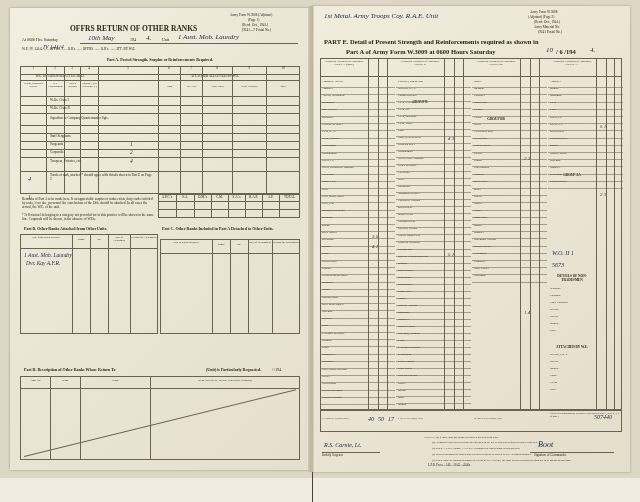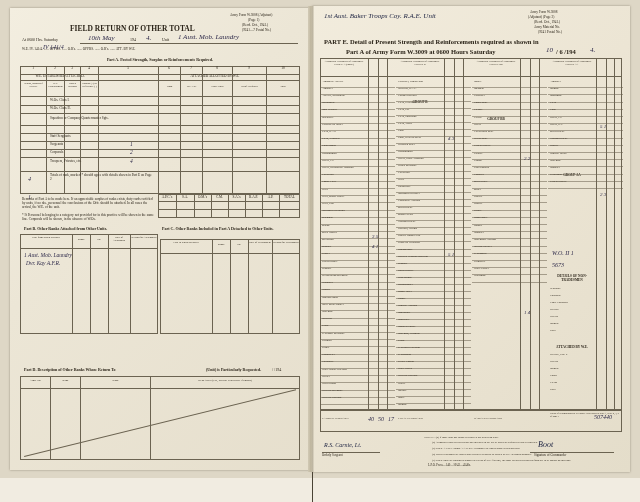--- a/index.html
+++ b/index.html
@@ -49,21 +49,21 @@
   .diag{position:absolute;background:#6b6351;height:0.6px;transform-origin:0 0;}
 </style>
 </head>
 <body>
 
 <div id="page">
   <div class="paper"></div>
 
   <div class="sheet sheetL">
 
-    <div class="t tt" style="left:60px;top:16px;">FIELD RETURN OF OTHER TOTAL</div>
+    <div class="t tt" style="left:60px;top:16px;">OFFRS RETURN OF OTHER RANKS</div>
 
     <div class="t ts" style="left:220px;top:6px;">Army Form W.3008 (Adjutant)</div>
     <div class="t ts" style="left:238px;top:11px;">(Page 1)</div>
     <div class="t ts" style="left:232px;top:16px;">(Revd. Oct., 1941.)</div>
     <div class="t ts" style="left:232px;top:21px;">(9241—7 Postal No.)</div>
 
     <div class="t tx" style="left:12px;top:30px;">At 0600 Hrs. Saturday</div>
     <div class="t hand" style="left:78px;top:26px;font-size:7px;">10th May</div>
     <div class="t tx" style="left:120px;top:30px;">194</div>
     <div class="t hand" style="left:136px;top:26px;font-size:7px;">4.</div>
@@ -203,21 +203,21 @@
     <div class="t ts ctr" style="left:11px;top:372px;width:29px;font-size:2.8px;">Army No.</div>
     <div class="t ts ctr" style="left:41px;top:372px;width:29px;font-size:2.8px;">Rank</div>
     <div class="t ts ctr" style="left:71px;top:372px;width:69px;font-size:2.8px;">Name</div>
     <div class="t ts ctr" style="left:141px;top:372px;width:148px;font-size:2.8px;">REMARKS (e.g., Special Experience if known)</div>
 
     <div class="diag" style="left:14px;top:448px;width:280px;transform:rotate(-13.8deg);"></div>
   </div>
 
   <div class="sheet sheetR">
 
-    <div class="t handb" style="left:12px;top:6px;font-size:7px;">1st Aust. Baker Troops Coy. R.A.E. Unit</div>
+    <div class="t handb" style="left:12px;top:6px;font-size:7px;">1st Metal. Army Troops Coy. R.A.E. Unit</div>
 
     <div class="t ts" style="left:218px;top:5px;">Army Form W.3008</div>
     <div class="t ts" style="left:216px;top:10px;">(Adjutant) (Page 2)</div>
     <div class="t ts" style="left:222px;top:15px;">(Revd. Oct., 1941.)</div>
     <div class="t ts" style="left:222px;top:20px;">Army Material No.</div>
     <div class="t ts" style="left:226px;top:25px;">(9241 Postal No.)</div>
 
     <div class="t tl" style="left:12px;top:32px;">PART E.  Detail of Present Strength and Reinforcements required as shown in</div>
     <div class="t tl" style="left:34px;top:42px;">Part A of Army Form W.3009 at 0600 Hours Saturday</div>
     <div class="t hand" style="left:234px;top:40px;font-size:7px;">10</div>

